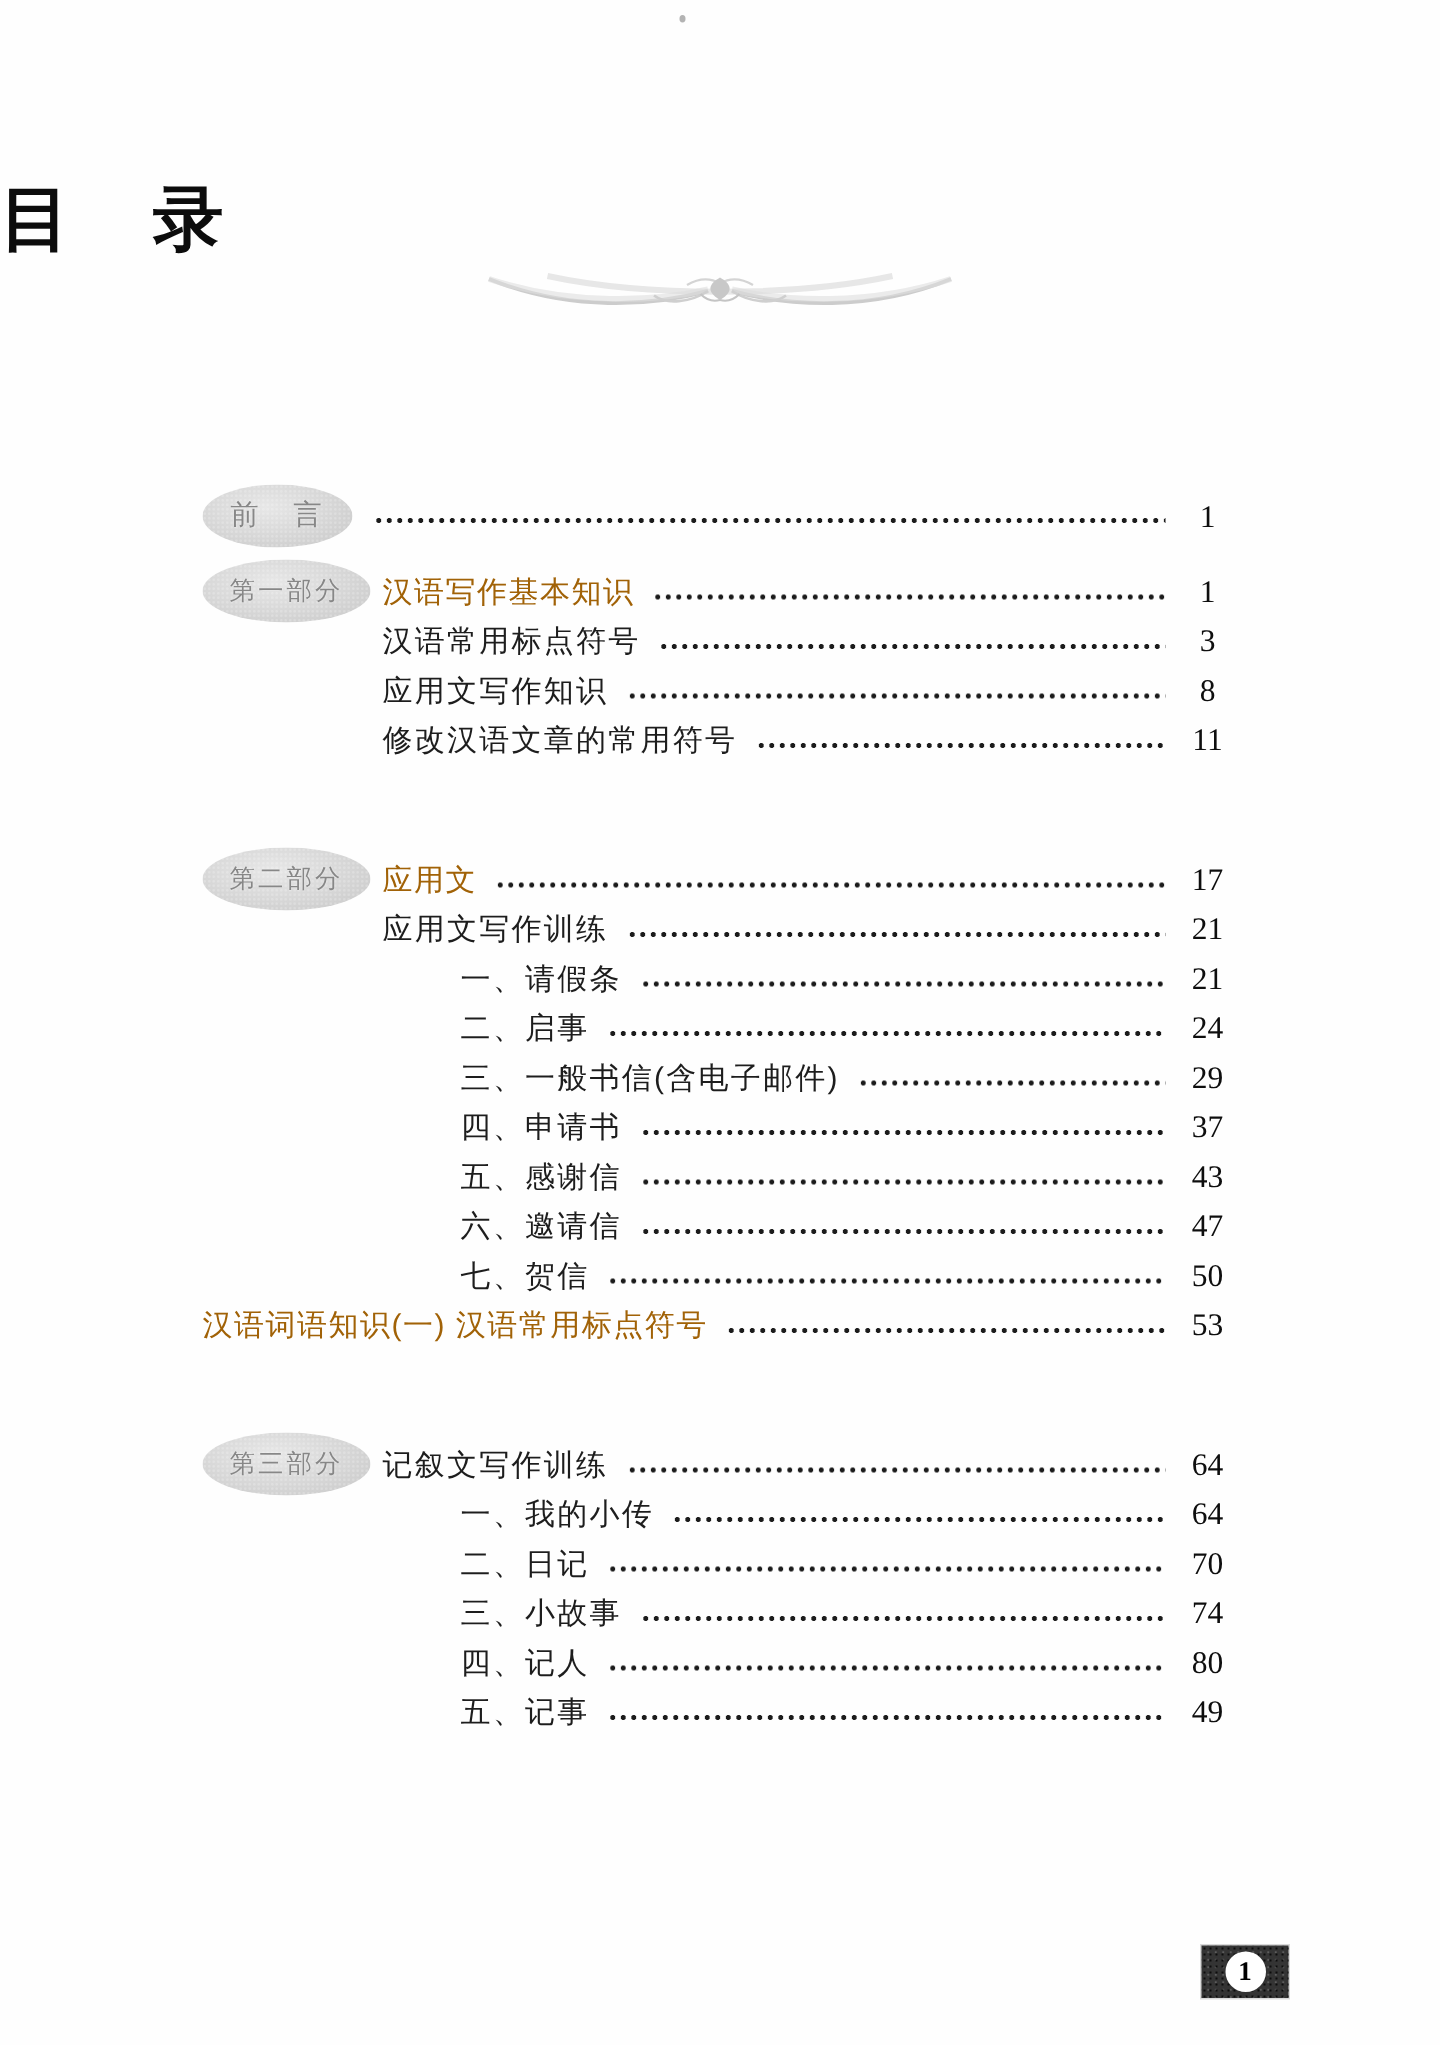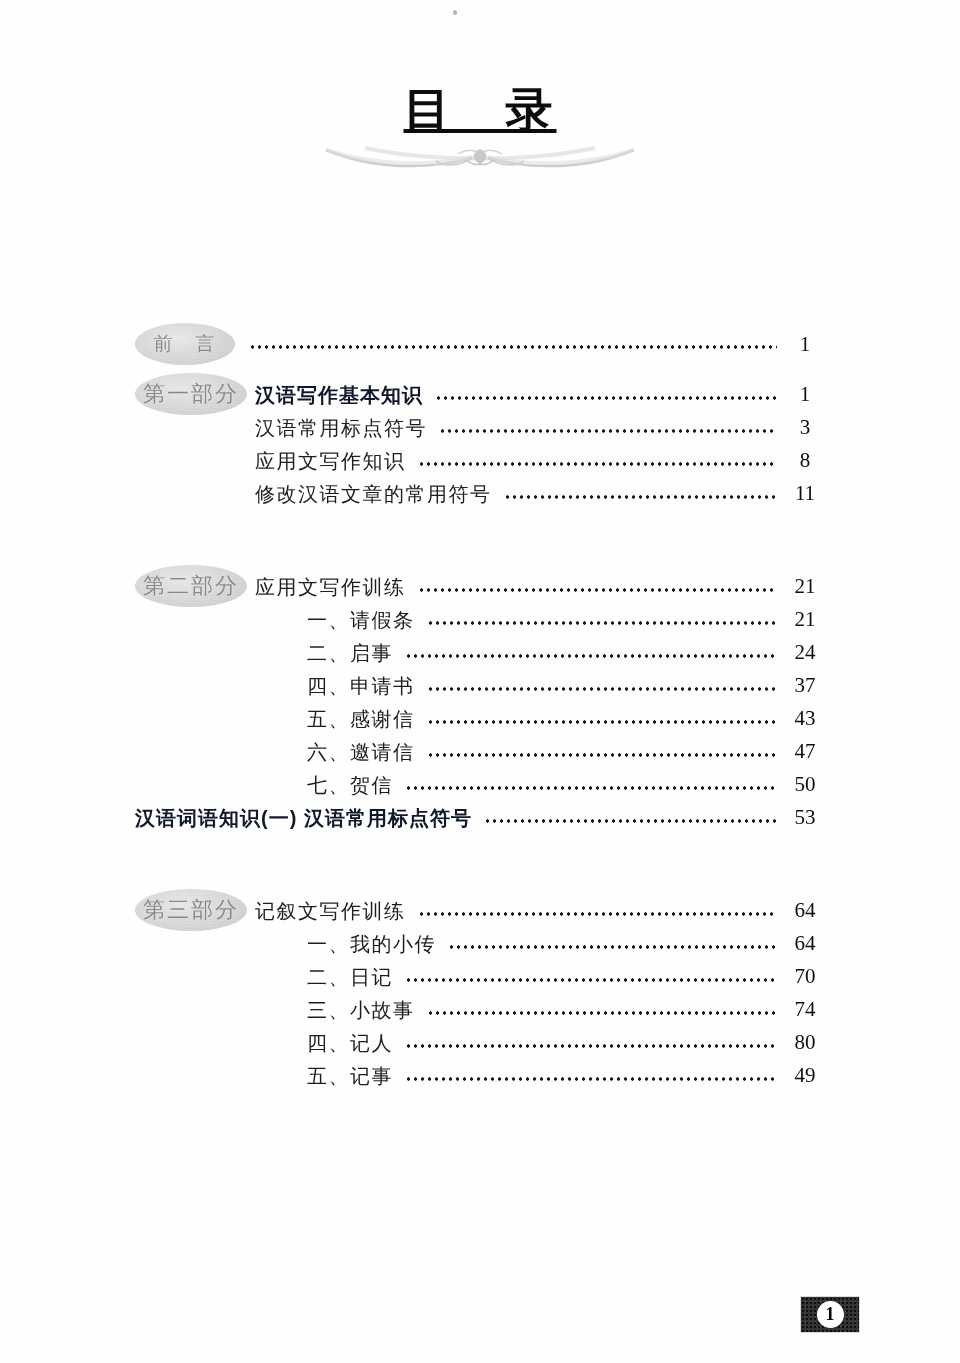--- a/index.html
+++ b/index.html
@@ -9,23 +9,23 @@
     -webkit-font-smoothing: antialiased;
   }
   .sheet { position: absolute; inset: 0; background: #fefefe; overflow: hidden; }
 
   .speck {
     position: absolute; left: 453px; top: 10px; width: 4px; height: 5px;
     background: #8a8a8a; border-radius: 50%; opacity: .65;
   }
 
   .page-title {
-    margin: 0; padding-top: 84px; text-align: center;
+    margin: 0; padding-top: 120px; text-align: left;
     font-size: 47px; font-weight: 700; color: #0c0c0c;
-    letter-spacing: 4px; line-height: 1.1; text-decoration: underline;
+    letter-spacing: 4px; line-height: 1.1;
   }
 
   .flourish { width: 320px; margin: 2px auto 0; display: block; }
 
   .toc { position: absolute; left: 135px; top: 322px; width: 688px; }
 
   
   .bubble {
     display: inline-block; text-align: center; color: #878787;
     background:
@@ -36,33 +36,33 @@
     text-shadow: 0 0 1px rgba(255,255,255,.9);
     letter-spacing: 2px; white-space: nowrap;
   }
   .preface-row { display: flex; align-items: center; height: 44px; margin-bottom: 12px; }
   .preface-bubble { flex: 0 0 100px; width: 100px; height: 42px; line-height: 42px; font-size: 19px; }
 
   .section { position: relative; margin-bottom: 60px; }
   .section:last-child { margin-bottom: 0; }
   .sec-bubble {
     position: absolute; left: 0; top: -5px;
-    width: 112px; height: 42px; line-height: 42px; font-size: 22px;
+    width: 112px; height: 42px; line-height: 42px; font-size: 17px;
   }
   .rows { margin-left: 120px; }
 
   .row { display: flex; align-items: center; height: 33px; }
   .row.lvl1 { padding-left: 52px; }
   .row.outdent { margin-left: -120px; }
 
   .label {
     font-size: 20px; color: #1d1d1d; white-space: nowrap;
     letter-spacing: 1.5px; line-height: 1;
   }
-  .row.bold .label { font-weight: 700; color: #0f172a; letter-spacing: 1px; }
+  .row.bold .label { font-weight: 400; color: #a16207; letter-spacing: 1px; }
 
   .leader {
     flex: 1 1 auto; align-self: center; height: 14px;
     margin: 6px 10px 0 12px;
     background-image: radial-gradient(circle, #1b1b1b 1.45px, transparent 1.9px);
     background-size: 7px 14px; background-repeat: repeat-x;
     background-position: 0 55%;
   }
   .preface-row .leader { margin-left: 14px; }
 
@@ -145,34 +145,44 @@
             <div class="row">
               <span class="label">修改汉语文章的常用符号</span>
               <span class="leader"></span>
               <span class="pagenum">11</span>
             </div>
           </div>
         </div>
         <div class="section">
           <span class="bubble sec-bubble">第二部分</span>
           <div class="rows">
+            <div class="row bold">
+              <span class="label">应用文</span>
+              <span class="leader"></span>
+              <span class="pagenum">17</span>
+            </div>
             <div class="row">
               <span class="label">应用文写作训练</span>
               <span class="leader"></span>
               <span class="pagenum">21</span>
             </div>
             <div class="row lvl1">
               <span class="label">一、请假条</span>
               <span class="leader"></span>
               <span class="pagenum">21</span>
             </div>
             <div class="row lvl1">
               <span class="label">二、启事</span>
               <span class="leader"></span>
               <span class="pagenum">24</span>
+            </div>
+            <div class="row lvl1">
+              <span class="label">三、一般书信(含电子邮件)</span>
+              <span class="leader"></span>
+              <span class="pagenum">29</span>
             </div>
             <div class="row lvl1">
               <span class="label">四、申请书</span>
               <span class="leader"></span>
               <span class="pagenum">37</span>
             </div>
             <div class="row lvl1">
               <span class="label">五、感谢信</span>
               <span class="leader"></span>
               <span class="pagenum">43</span>

